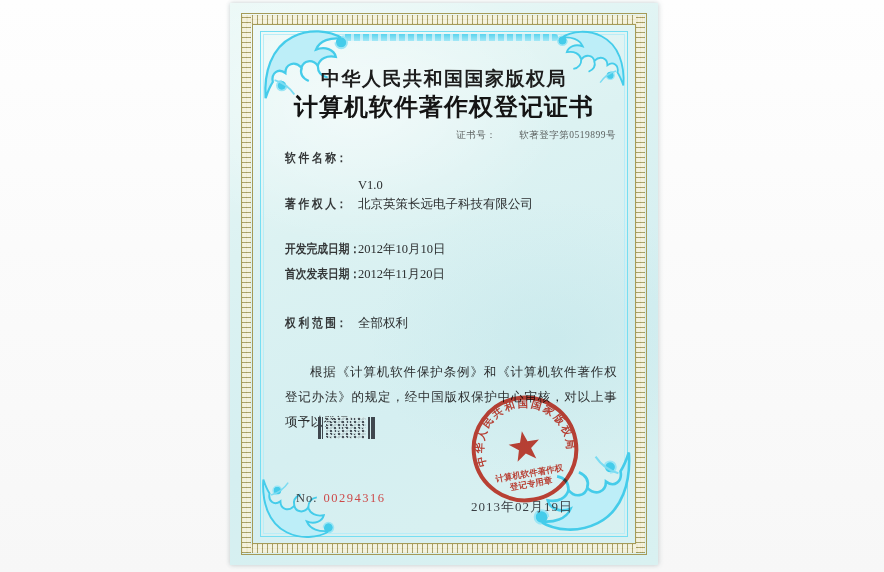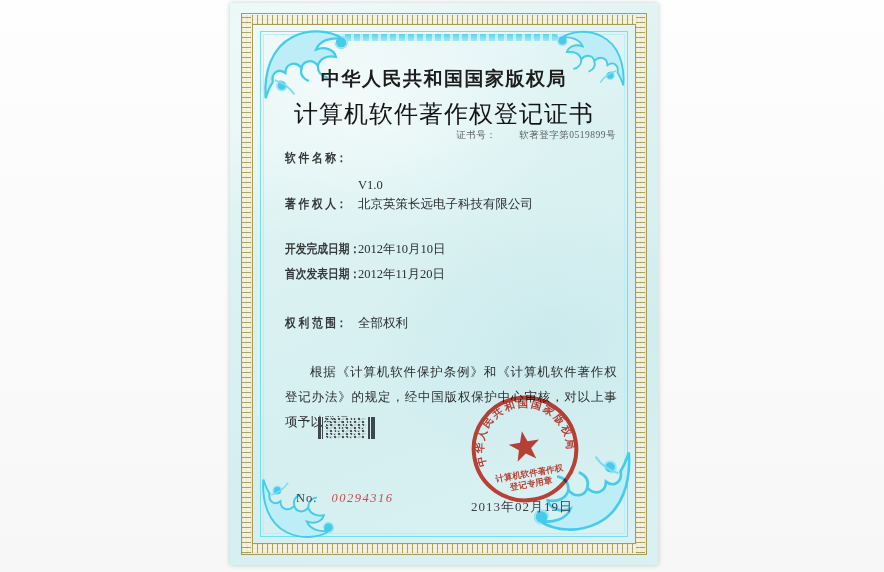--- a/index.html
+++ b/index.html
@@ -45,22 +45,22 @@
   .orn.tr{right:31px;top:26px;width:74px;height:58px;transform:scaleX(-1);}
   .orn.bl{left:29px;bottom:25px;width:80px;height:62px;transform:scaleY(-1);}
   .orn.br{right:25px;bottom:21px;width:104px;height:104px;transform:scale(-1,-1);}
   
   .authority{
     position:absolute;top:63px;left:0;width:100%;text-align:center;
     font-size:19px;font-weight:bold;color:#1d1d1d;letter-spacing:1.5px;
     font-family:"Liberation Sans","DejaVu Sans",sans-serif;
   }
   .cert-title{
-    position:absolute;top:95px;left:0;width:100%;text-align:center;
-    font-size:24px;font-weight:normal;color:#141414;letter-spacing:1px;
+    position:absolute;top:88px;left:0;width:100%;text-align:center;
+    font-size:24px;font-weight:bold;color:#141414;letter-spacing:1px;
     font-family:"Liberation Serif","DejaVu Serif",serif;
   }
   .certno{
     position:absolute;top:126px;right:42px;font-size:9.5px;color:#5a5f5e;letter-spacing:.5px;
     font-family:"Liberation Serif","DejaVu Serif",serif;
   }
   .certno .lbl{margin-right:23px;}
   .row{position:absolute;left:55px;right:26px;height:15px;font-size:12.5px;color:#2c2f30;
        font-family:"Liberation Serif","DejaVu Serif",serif;text-decoration:underline;}
   .row .lbl{position:absolute;left:0;white-space:nowrap;transform:scaleX(.86);transform-origin:left center;
@@ -81,21 +81,21 @@
   .barcode .guard-l{position:absolute;left:0;top:0;bottom:0;width:7px;
       background:linear-gradient(90deg,#3f474e 0 3px,transparent 3px 4px,#3f474e 4px 5px,transparent 5px 7px);}
   .barcode .guard-r{position:absolute;right:0;top:0;bottom:0;width:9px;
       background:linear-gradient(90deg,transparent 0 1px,#3f474e 1px 3px,transparent 3px 4.5px,#3f474e 4.5px 8px,transparent 8px);}
   
   .seal{position:absolute;left:238px;top:389px;width:114px;height:114px;
         transform:rotate(-10deg);opacity:.93;mix-blend-mode:multiply;}
   
   .serial{position:absolute;left:66px;top:488px;font-size:12.5px;letter-spacing:1px;
           color:#3b3f42;font-family:"Liberation Serif","DejaVu Serif",serif;}
-  .serial .num{color:#cd4949;margin-left:14px;letter-spacing:1.5px;font-style:italic;}
+  .serial .num{color:#cd4949;margin-left:6px;letter-spacing:1.5px;}
   .issue-date{position:absolute;left:241px;top:495px;font-size:13px;color:#3a3f44;
           letter-spacing:1px;font-family:"Liberation Serif","DejaVu Serif",serif;}
 </style>
 </head>
 <body>
 
 <svg width="0" height="0" style="position:absolute">
   <defs>
     <symbol id="flourish" viewBox="0 0 100 80">
       <path d="M4,78 C2,50 10,22 34,10 C52,1 74,2 90,12 C76,10 64,14 60,24 C70,20 80,24 82,32 C72,30 64,34 62,42 C56,34 46,36 44,44 C36,36 26,40 26,50 C18,44 10,50 12,60 C8,66 6,72 4,78 Z" fill="#bdeef8" stroke="#45ccea" stroke-width="2.5"></path>

